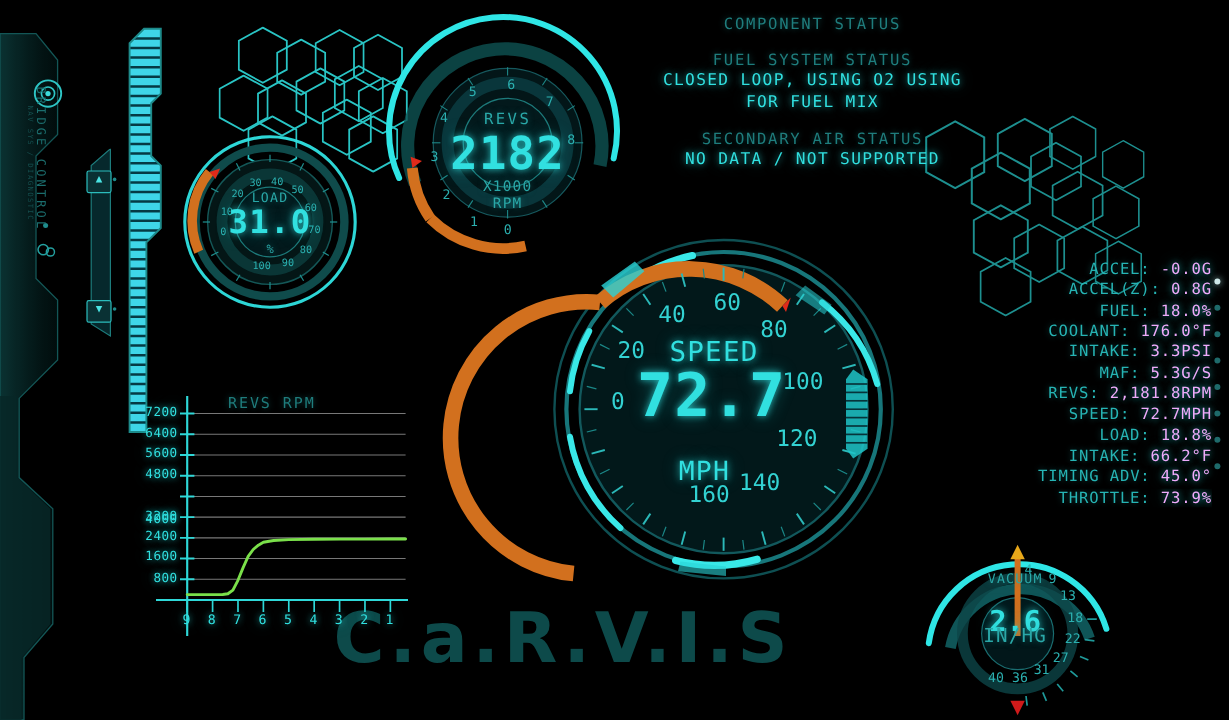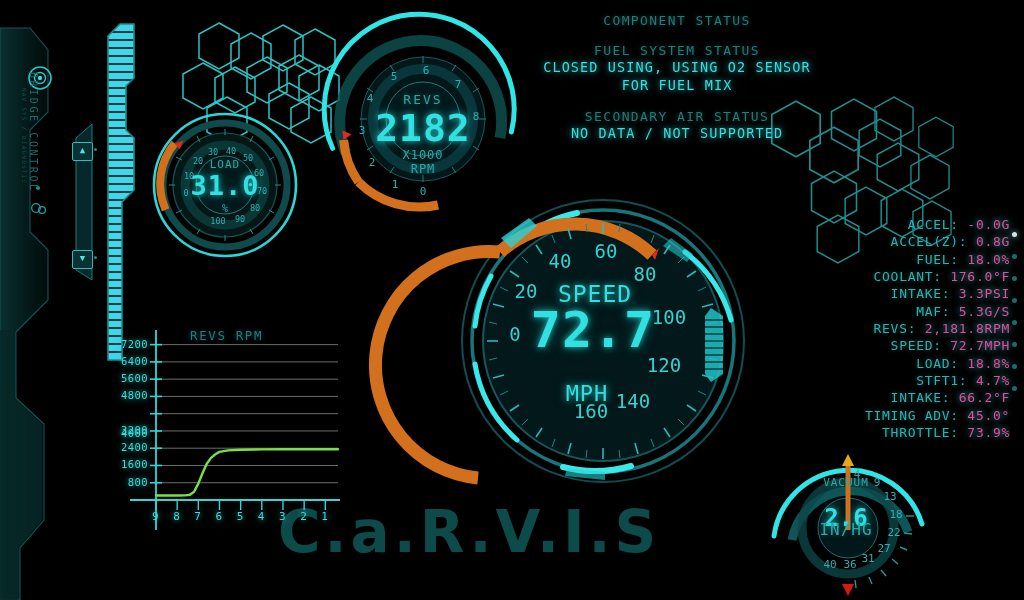--- a/index.html
+++ b/index.html
@@ -19,21 +19,21 @@
   
   #statusBlock{left:512px;top:12px;width:330px;text-align:center;line-height:1.32;}
   .st-head{font-size:13px;letter-spacing:1.4px;}
   .st-val {font-size:13.5px;letter-spacing:1.1px;}
   .st-gap {height:13px;}
 
   
   #readouts{right:14px;top:216px;width:180px;text-align:right;line-height:1.335;}
   .ro{font-size:13px;letter-spacing:.7px;white-space:nowrap;}
   .ro .lbl{color:#26b4b4;text-align:center;}
-  .ro .val{color:#ec4899;}
+  .ro .val{color:#f0abfc;}
   #readouts .clip{height:16px;overflow:hidden;}
 
   
   #edgeDots{right:5px;top:232px;width:10px;}
   #edgeDots i{display:block;width:5px;height:5px;border-radius:50%;
               background:#1e6a6a;margin:0 auto 17px;}
   #edgeDots i:first-child{background:#cfe9e9;box-shadow:0 0 6px #9fd8d8;}
 
   
   .hexwrap{position:absolute;}
@@ -291,38 +291,37 @@
         <svg viewBox="0 0 42 48">
           <polygon points="21,1 41,12 41,36 21,47 1,36 1,12" fill="none" stroke="#1d8f8f" stroke-width="1.4"></polygon>
         </svg>
       </div>
   </div>
 
   <div id="statusBlock" class="abs nosel">
     <div class="st-head t-dim glowd">COMPONENT STATUS</div>
     <div class="st-gap"></div>
     <div class="st-head t-dim glowd">FUEL SYSTEM STATUS</div>
-    <div class="st-val t-bright glow">CLOSED USING, USING O2 SENSOR</div>
+    <div class="st-val t-bright glow">CLOSED LOOP, USING O2 USING</div>
     <div class="st-val t-bright glow">FOR FUEL MIX</div>
     <div class="st-gap"></div>
     <div class="st-head t-dim glowd">SECONDARY AIR STATUS</div>
     <div class="st-val t-bright glow">NO DATA / NOT SUPPORTED</div>
   </div>
 
   <div id="readouts" class="abs nosel">
     <div class="ro"><span class="lbl glowd">ACCEL:</span> <span class="val glow">-0.0G</span></div>
     <div class="ro"><span class="lbl glowd">ACCEL(Z):</span> <span class="val glow">0.8G</span></div>
     <div class="ro"><span class="lbl glowd">FUEL:</span> <span class="val glow">18.0%</span></div>
     <div class="ro"><span class="lbl glowd">COOLANT:</span> <span class="val glow">176.0°F</span></div>
     <div class="ro"><span class="lbl glowd">INTAKE:</span> <span class="val glow">3.3PSI</span></div>
     <div class="ro"><span class="lbl glowd">MAF:</span> <span class="val glow">5.3G/S</span></div>
     <div class="ro"><span class="lbl glowd">REVS:</span> <span class="val glow">2,181.8RPM</span></div>
     <div class="ro"><span class="lbl glowd">SPEED:</span> <span class="val glow">72.7MPH</span></div>
     <div class="ro"><span class="lbl glowd">LOAD:</span> <span class="val glow">18.8%</span></div>
-    <div class="ro"><span class="lbl glowd">STFT1:</span> <span class="val glow">4.7%</span></div>
     <div class="ro"><span class="lbl glowd">INTAKE:</span> <span class="val glow">66.2°F</span></div>
     <div class="ro"><span class="lbl glowd">TIMING ADV:</span> <span class="val glow">45.0°</span></div>
     <div class="ro clip"><span class="lbl glowd">THROTTLE:</span> <span class="val glow">73.9%</span></div>
   </div>
 
   <div id="edgeDots" class="abs">
     <i></i>
     <i></i>
     <i></i>
     <i></i>

